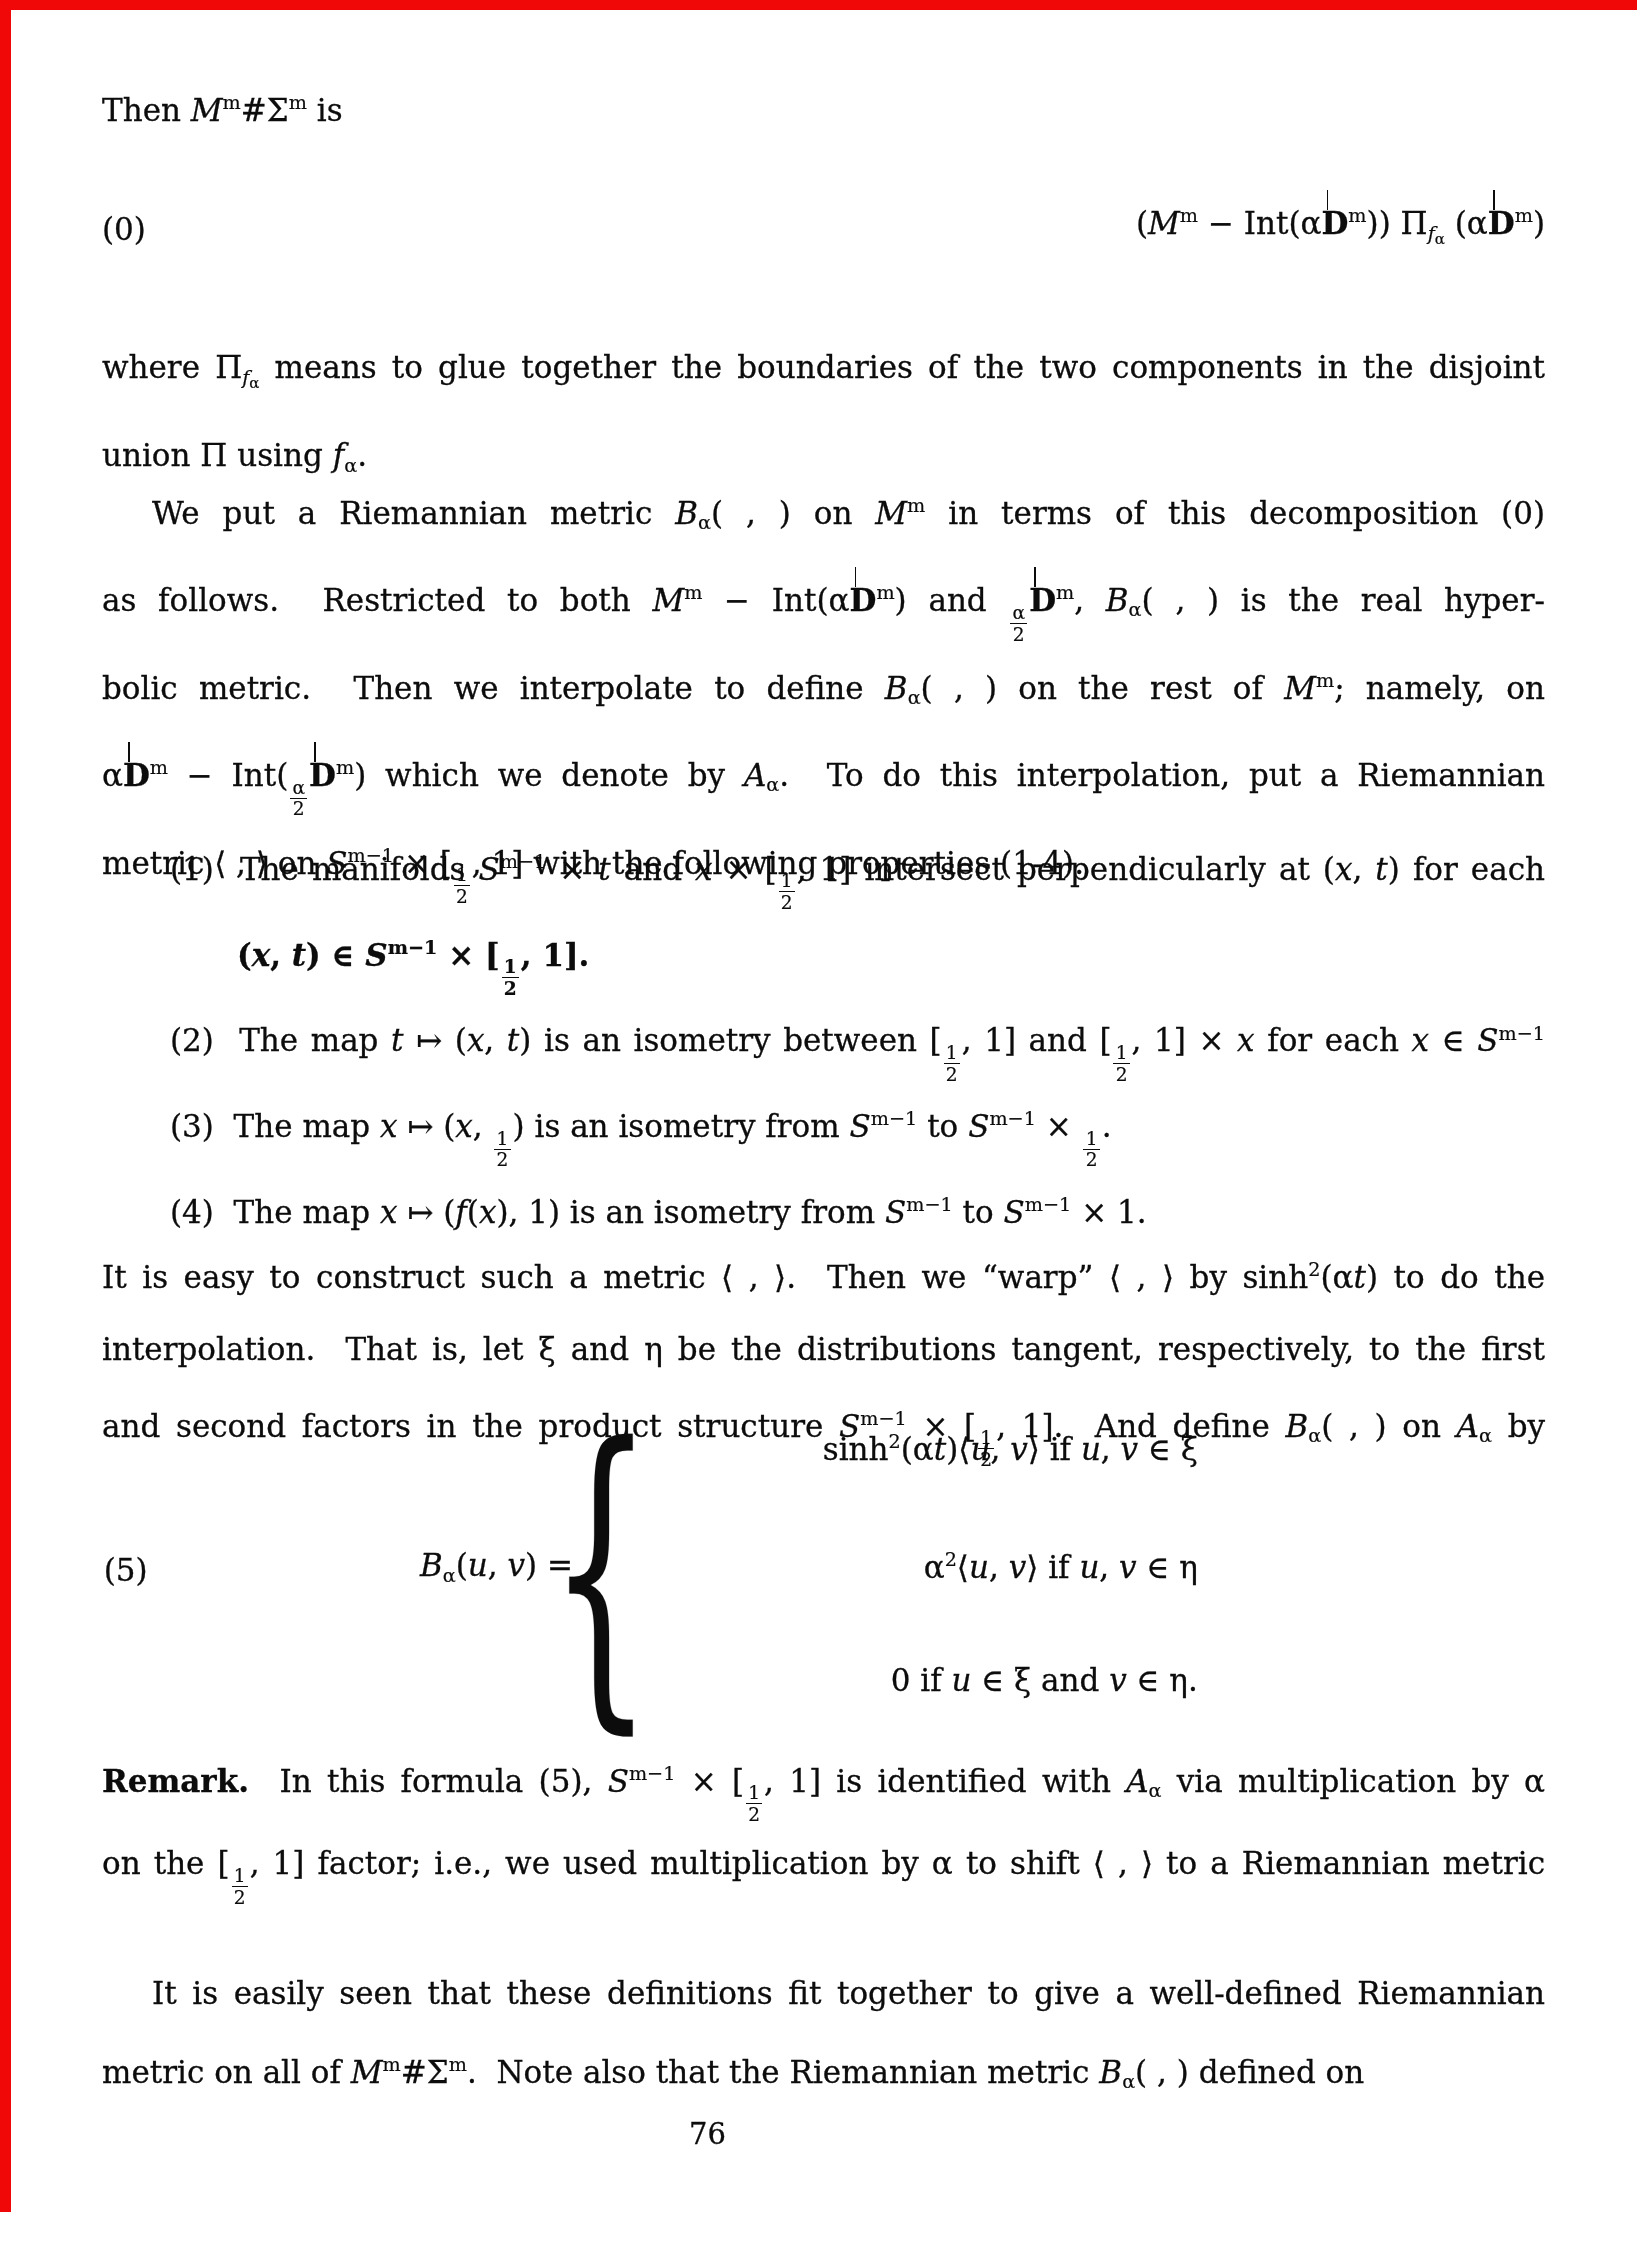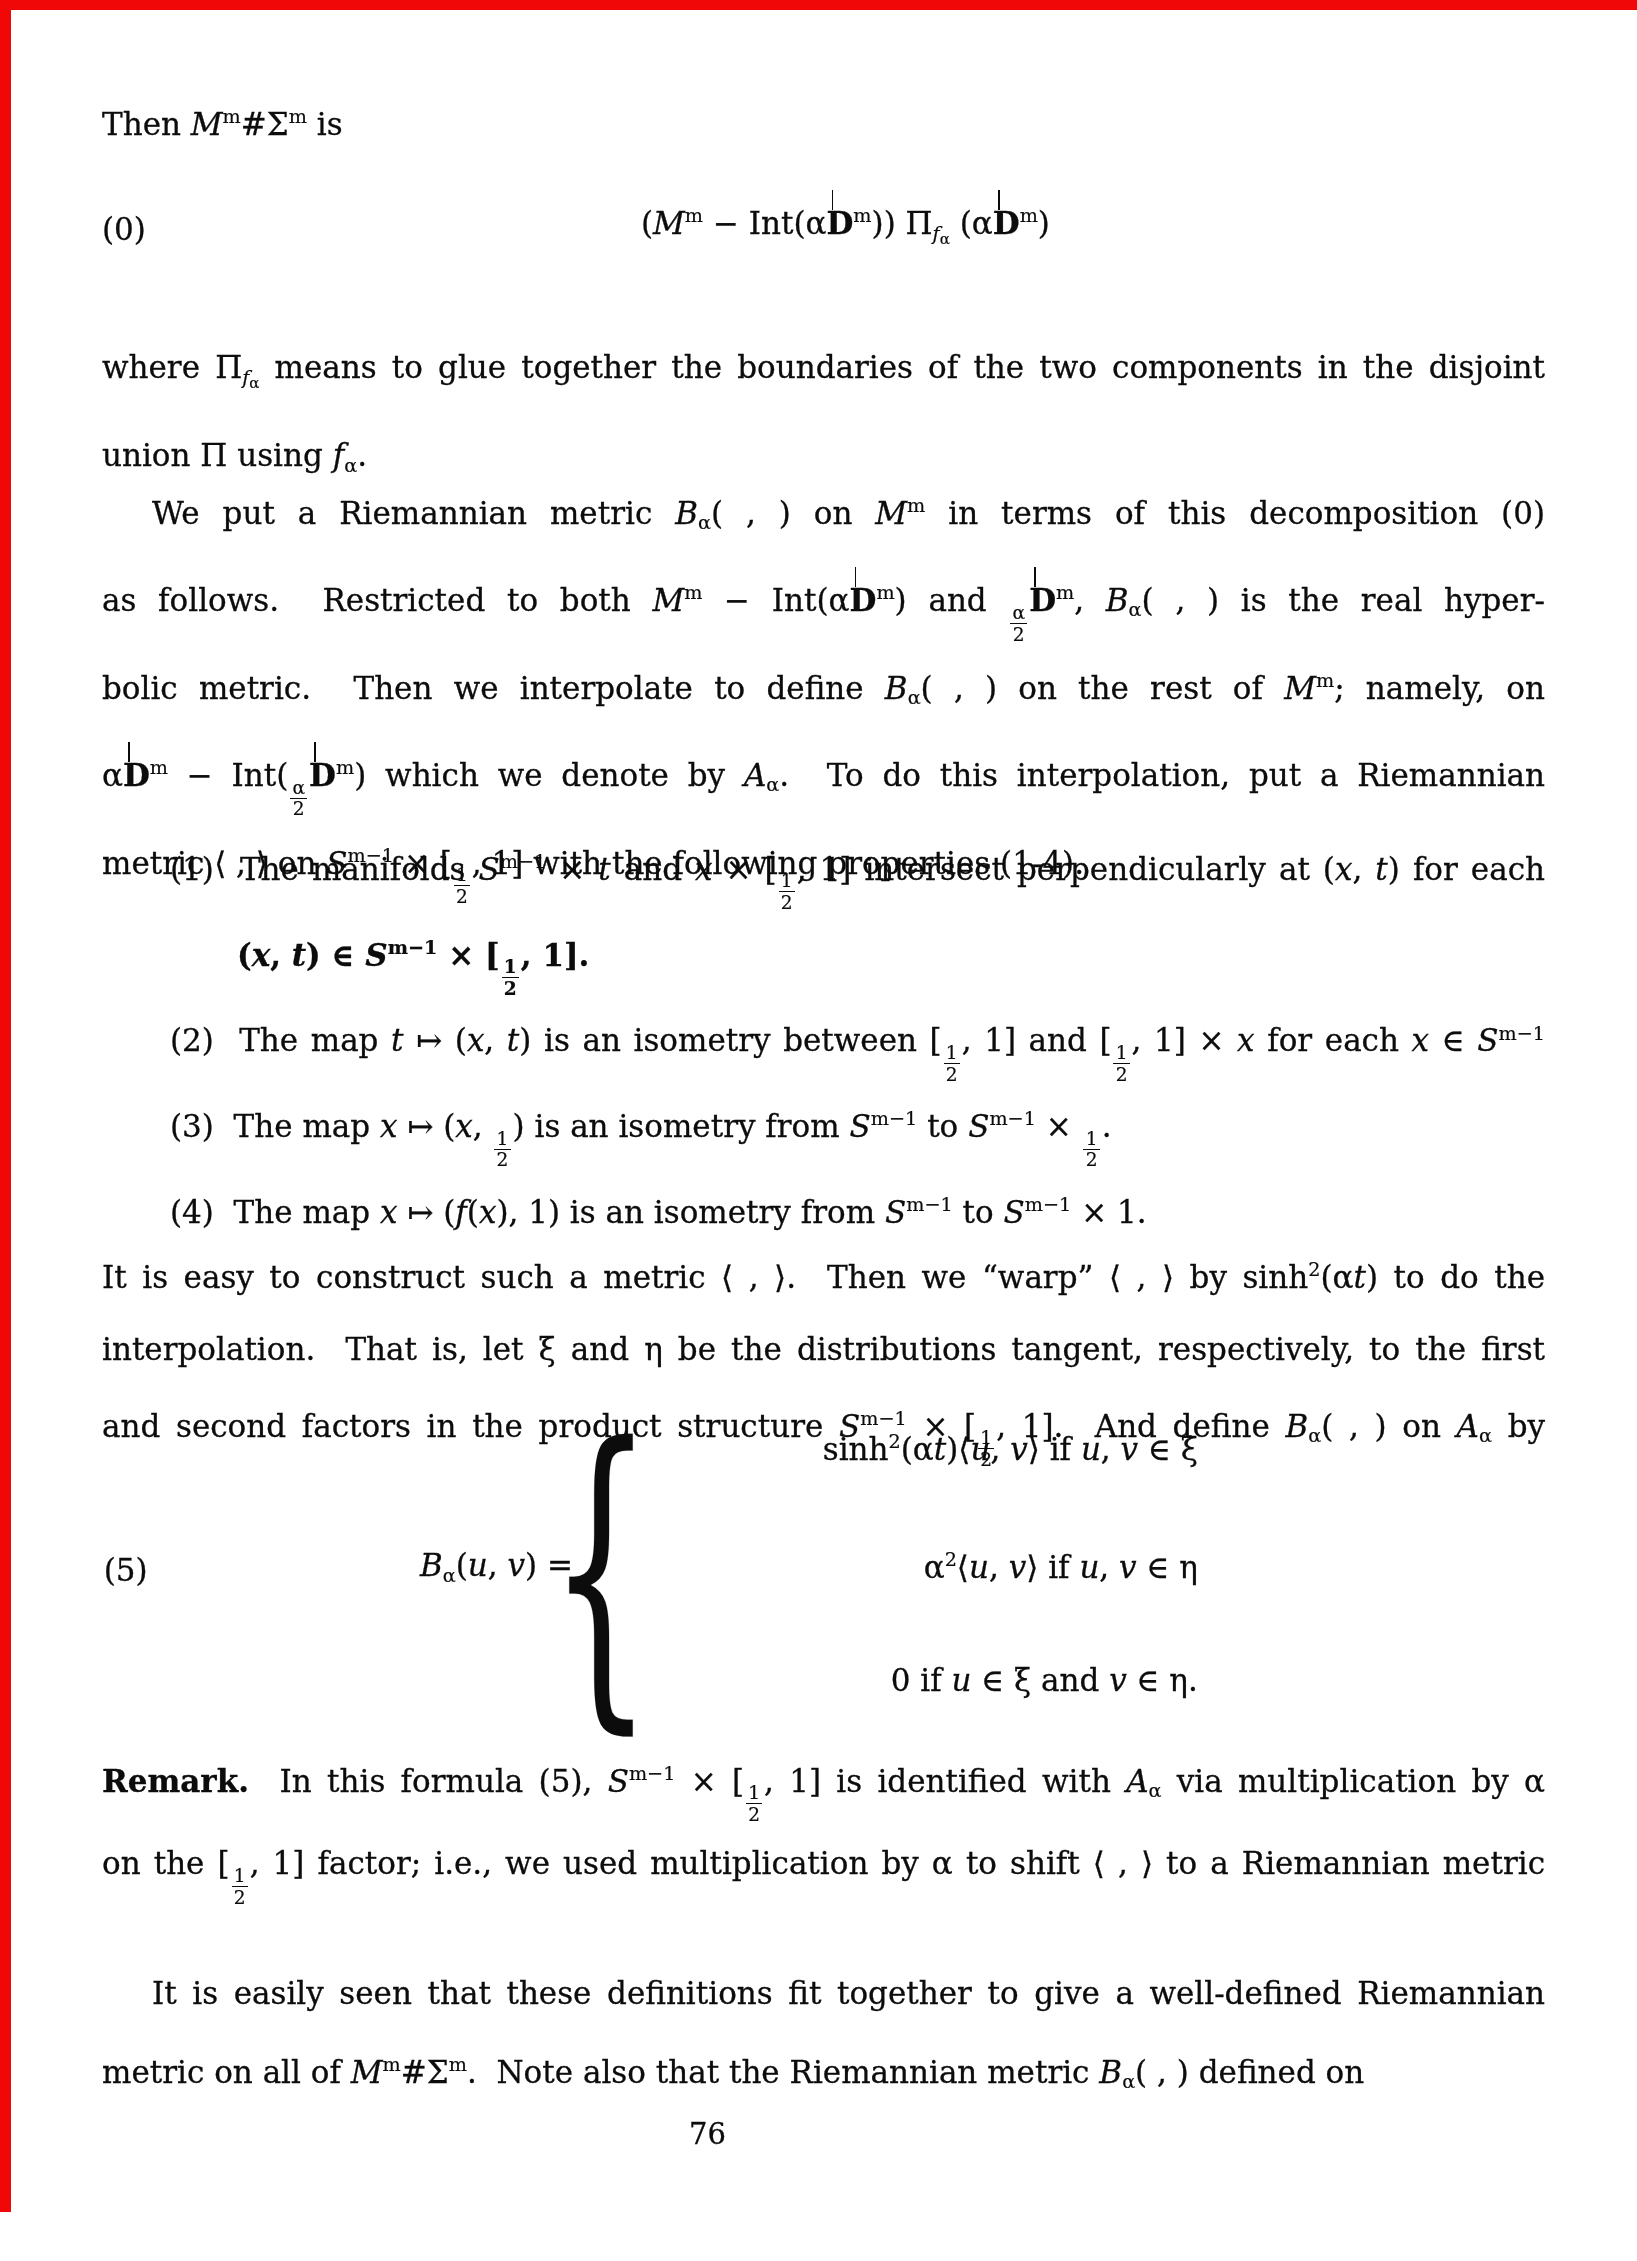--- a/index.html
+++ b/index.html
@@ -52,21 +52,21 @@
   .fr .d{padding-top:0.04em;}
   
   .bb{position:relative;display:inline-block;font-weight:600;}
   .bb::after{
     content:"";position:absolute;left:0.17em;top:0.1em;
     height:0.64em;width:0.055em;background:var(--ink);
   }
   
   #eq0{display:flex;align-items:center;height:77px;}
   #eq0 .eq-label{flex:0 0 auto;}
-  #eq0 .eq-body{flex:1 1 auto;text-align:center;}
+  #eq0 .eq-body{flex:1 1 auto;text-align:right;}
   
   #eq5{height:330px;}
   #eq5 .eq5-inner{display:flex;align-items:center;height:100%;}
   #eq5 .eq-label{position:absolute;left:1.7px;top:50%;transform:translateY(-50%);}
   #eq5 .lhs{margin-left:318px;white-space:nowrap;}
   .brace{position:relative;width:56px;align-self:stretch;flex:0 0 auto;}
   .brace span{
     position:absolute;left:50%;top:50%;
     transform:translate(-50%,-50%) scaleX(0.5);
     font-size:328px;line-height:1;font-weight:400;
@@ -78,21 +78,21 @@
   .case-row .cond{display:inline-block;}
   #page-number{left:0;width:1415px;text-align:center;font-size:29px;line-height:51px;}
 </style>
 </head>
 <body>
 
 <div class="page" style="--bg: #ffffff; --ink: #0c0c0c; --red: #f00707;">
   <div class="scan-line-top"></div>
   <div class="scan-line-left"></div>
 
-  <div id="intro" class="blk" style="top:83px">
+  <div id="intro" class="blk" style="top:69px">
       <div class="ln">Then <i>M</i><sup>m</sup>#Σ<sup>m</sup> is</div>
     </div>
 
   <div id="eq0" class="blk" style="top:190px">
     <span class="eq-label">(0)</span>
     <span class="eq-body">(<i>M</i><sup>m</sup> − Int(α<span class="bb">D</span><sup>m</sup>)) Π<sub><i>f</i><span class="ss">α</span></sub> (α<span class="bb">D</span><sup>m</sup>)</span>
   </div>
 
   <div id="para1" class="blk" style="top:331px">
       <div class="ln j">where Π<sub><i>f</i><span class="ss">α</span></sub> means to glue together the boundaries of the two components in the disjoint</div>

